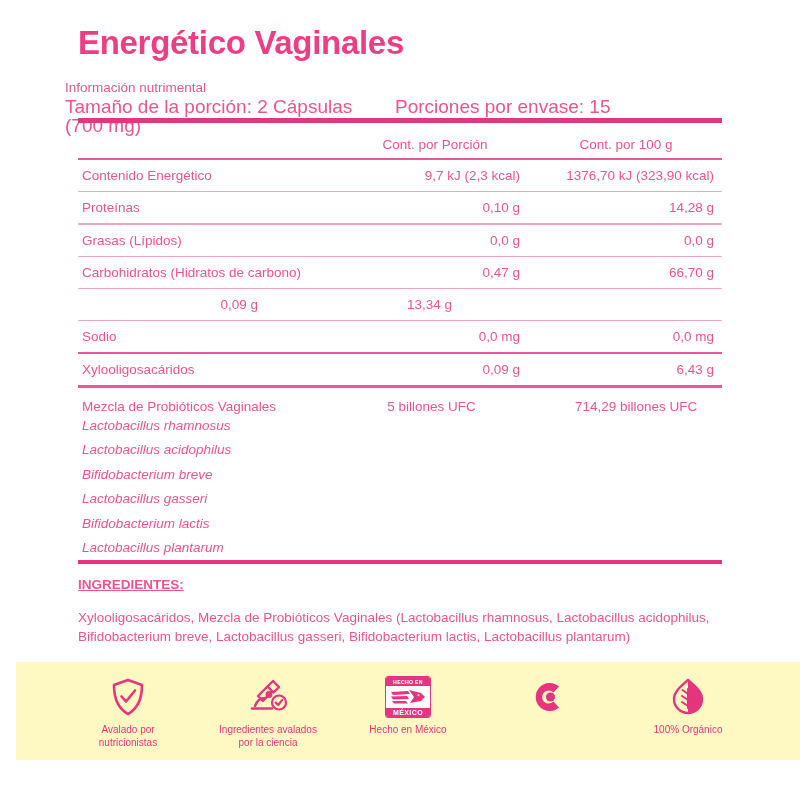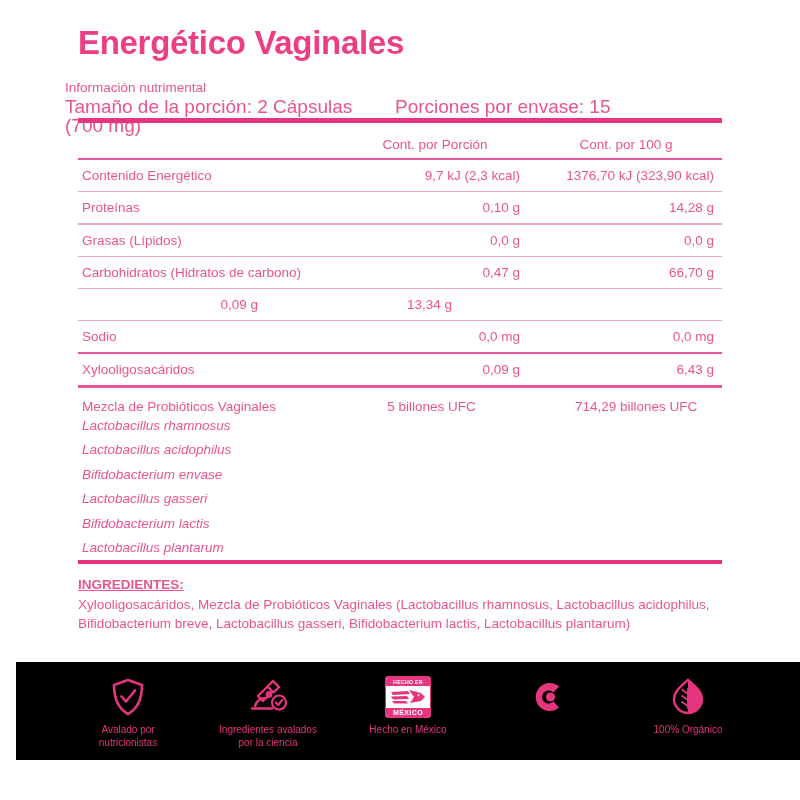--- a/index.html
+++ b/index.html
@@ -153,31 +153,31 @@
     font-size: 13.5px;
     font-weight: bold;
     color: #E8558E;
     line-height: 19px;
     text-decoration: underline;
   }
   .ing-body {
     font-size: 13.5px;
     color: #E8558E;
     line-height: 19px;
-    margin-top: 1px;
+    margin-top: 14px;
   }
 
   
   .footer {
     position: absolute;
     left: 16px;
     top: 662px;
     width: 784px;
     height: 98px;
-    background: #000000;
+    background: #fef9c3;
     display: flex;
     align-items: flex-start;
     justify-content: space-between;
     padding: 14px 46px 0 46px;
     box-sizing: border-box;
   }
   .badge {
     width: 132px;
     display: flex;
     flex-direction: column;
@@ -308,21 +308,21 @@
     <div class="sep-strong"></div>
 
     <div class="blend-row">
       <div class="col-name">Mezcla de Probióticos Vaginales</div>
       <div class="col-a">5 billones UFC</div>
       <div class="col-b">714,29 billones UFC</div>
     </div>
 
     <div class="strain">Lactobacillus rhamnosus</div>
     <div class="strain">Lactobacillus acidophilus</div>
-    <div class="strain">Bifidobacterium envase</div>
+    <div class="strain">Bifidobacterium breve</div>
     <div class="strain">Lactobacillus gasseri</div>
     <div class="strain">Bifidobacterium lactis</div>
     <div class="strain">Lactobacillus plantarum</div>
   </div>
 
   <div class="rule-thick" style="top:560px;height:4px;"></div>
 
   <div class="ingredients">
     <div class="ing-head">INGREDIENTES:</div>
     <div class="ing-body">Xylooligosacáridos, Mezcla de Probióticos Vaginales (Lactobacillus rhamnosus, Lactobacillus acidophilus, Bifidobacterium breve, Lactobacillus gasseri, Bifidobacterium lactis, Lactobacillus plantarum)</div>

